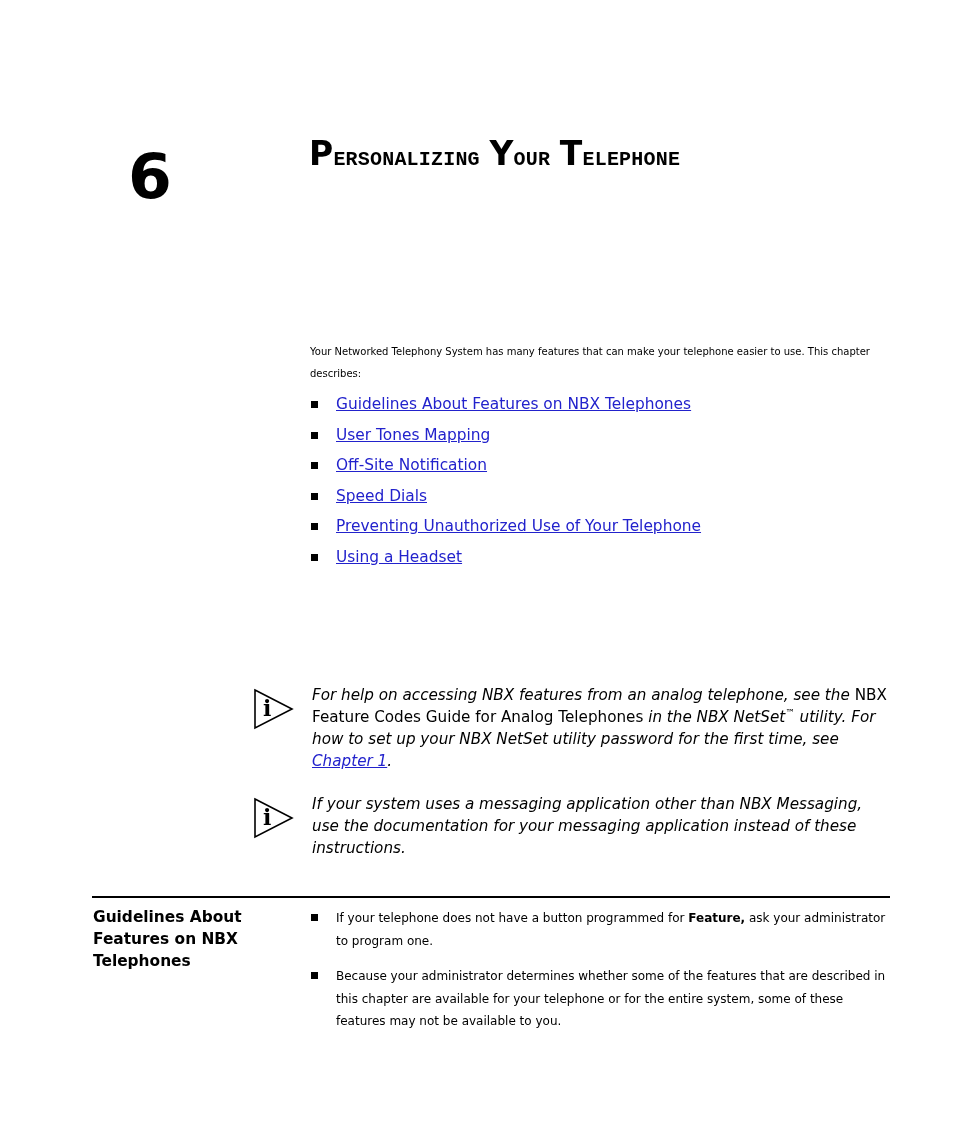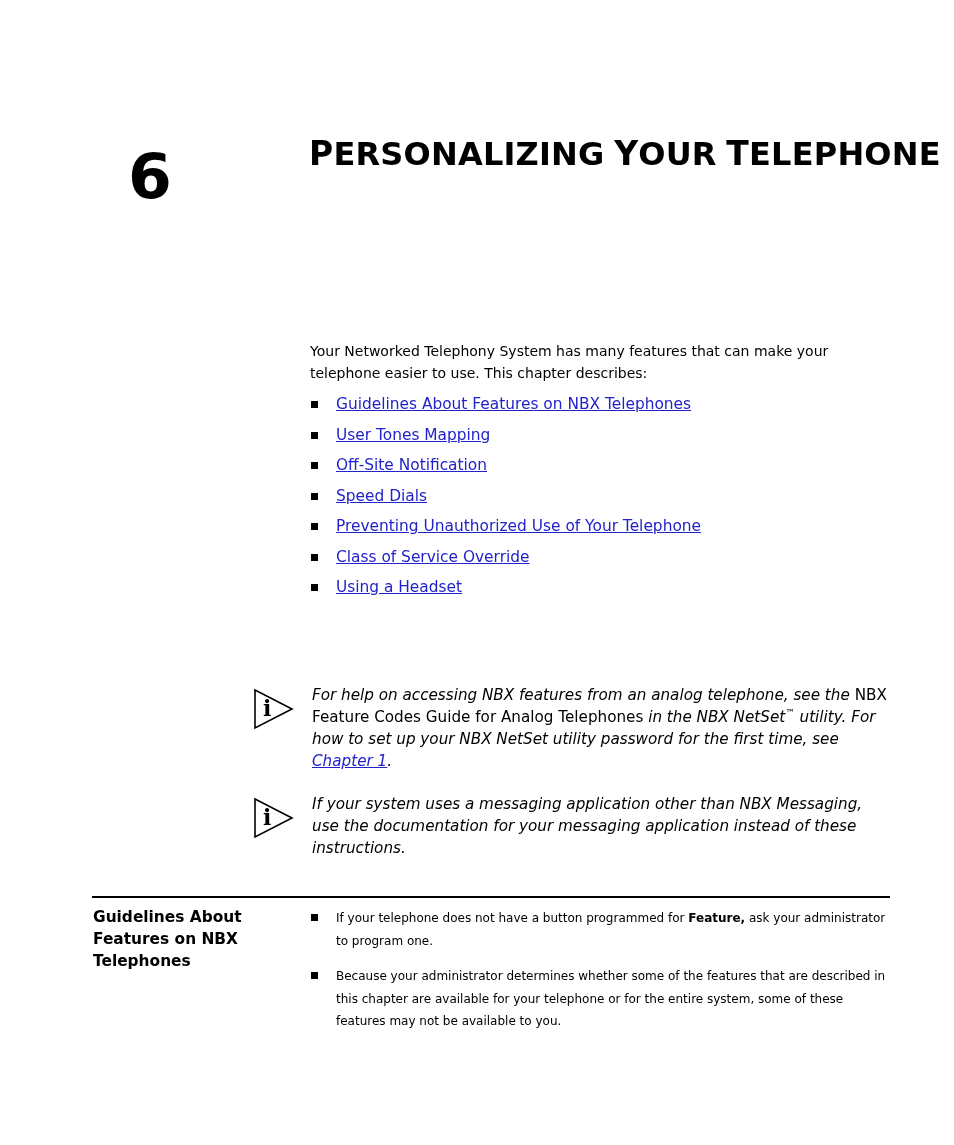--- a/index.html
+++ b/index.html
@@ -42,33 +42,34 @@
     font-weight: bold;
     font-size: 27px;
     letter-spacing: 0.2px;
     color: #000;
     white-space: nowrap;
   }
   .chapter-title .cap {
     font-size: 33px;
   }
   .chapter-title .sc {
-    font-size: 32px;
+    font-size: 20px;
+    font-family: Liberation Mono, monospace;
   }
 
   
   .body-col {
     position: absolute;
     left: 310px;
     top: 341px;
     width: 580px;
   }
 
   .intro {
-    font-size: 14px;
+    font-size: 10px;
     line-height: 21.5px;
     color: #000;
     margin: 0 0 10px 0;
   }
 
   ul.link-list {
     list-style: none;
     margin: 0;
     padding: 0;
   }
@@ -206,24 +207,20 @@
         <span class="sqbullet"></span>
         <a class="doclink" href="#">Off-Site Notification</a>
       </li>
       <li>
         <span class="sqbullet"></span>
         <a class="doclink" href="#">Speed Dials</a>
       </li>
       <li>
         <span class="sqbullet"></span>
         <a class="doclink" href="#">Preventing Unauthorized Use of Your Telephone</a>
-      </li>
-      <li>
-        <span class="sqbullet"></span>
-        <a class="doclink" href="#">Class of Service Override</a>
       </li>
       <li>
         <span class="sqbullet"></span>
         <a class="doclink" href="#">Using a Headset</a>
       </li>
     </ul>
   </div>
 
   <div class="note" id="note-1">
     <svg class="note-icon" viewBox="0 0 46 46">

